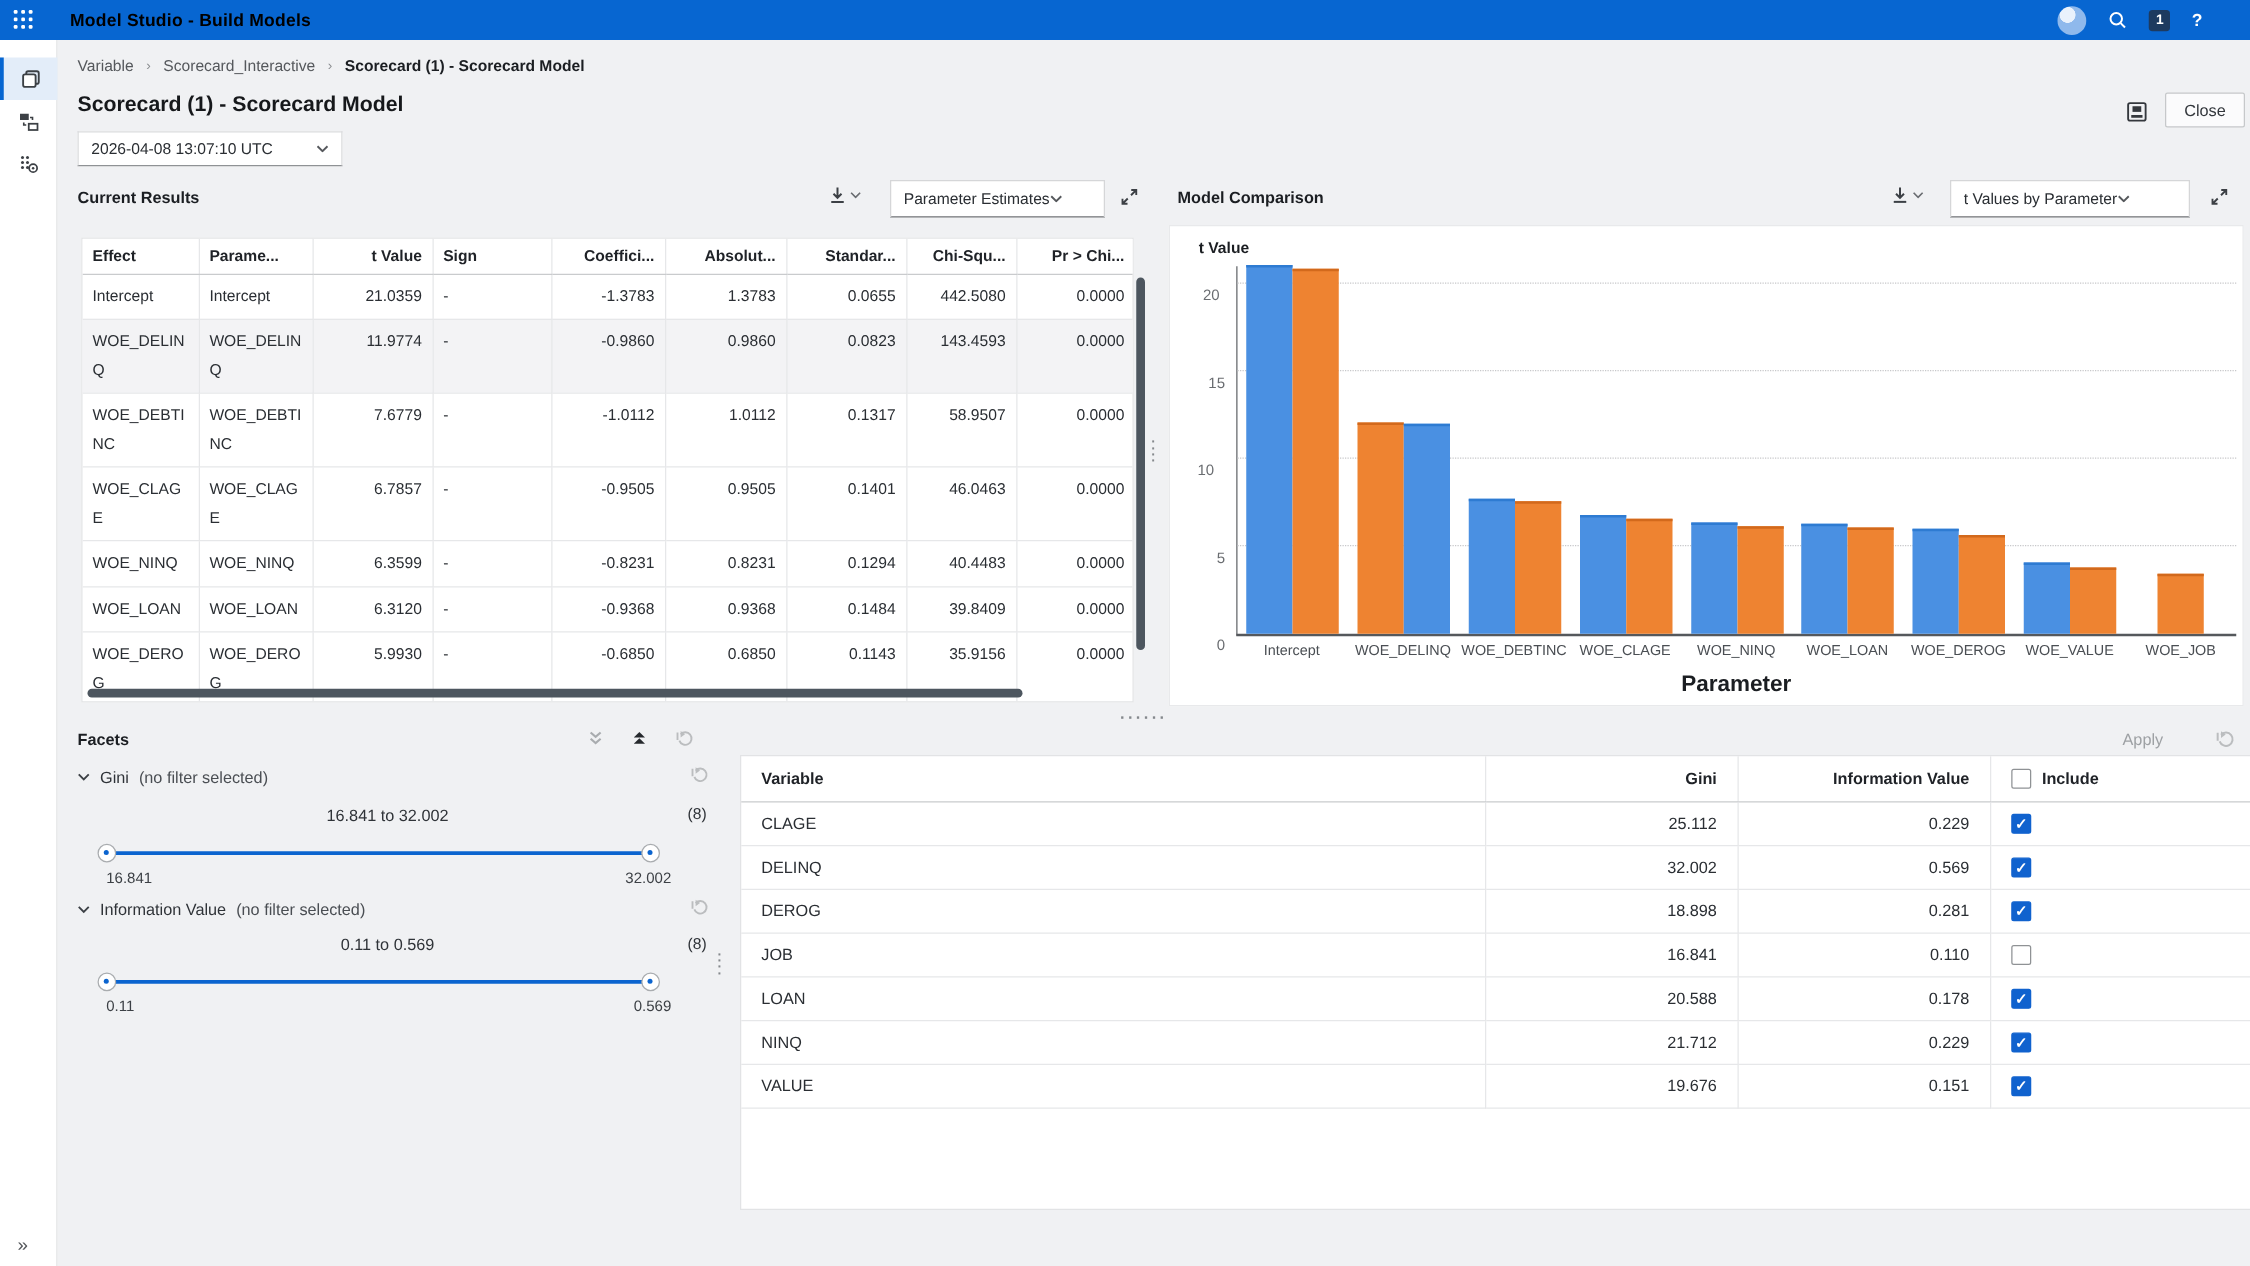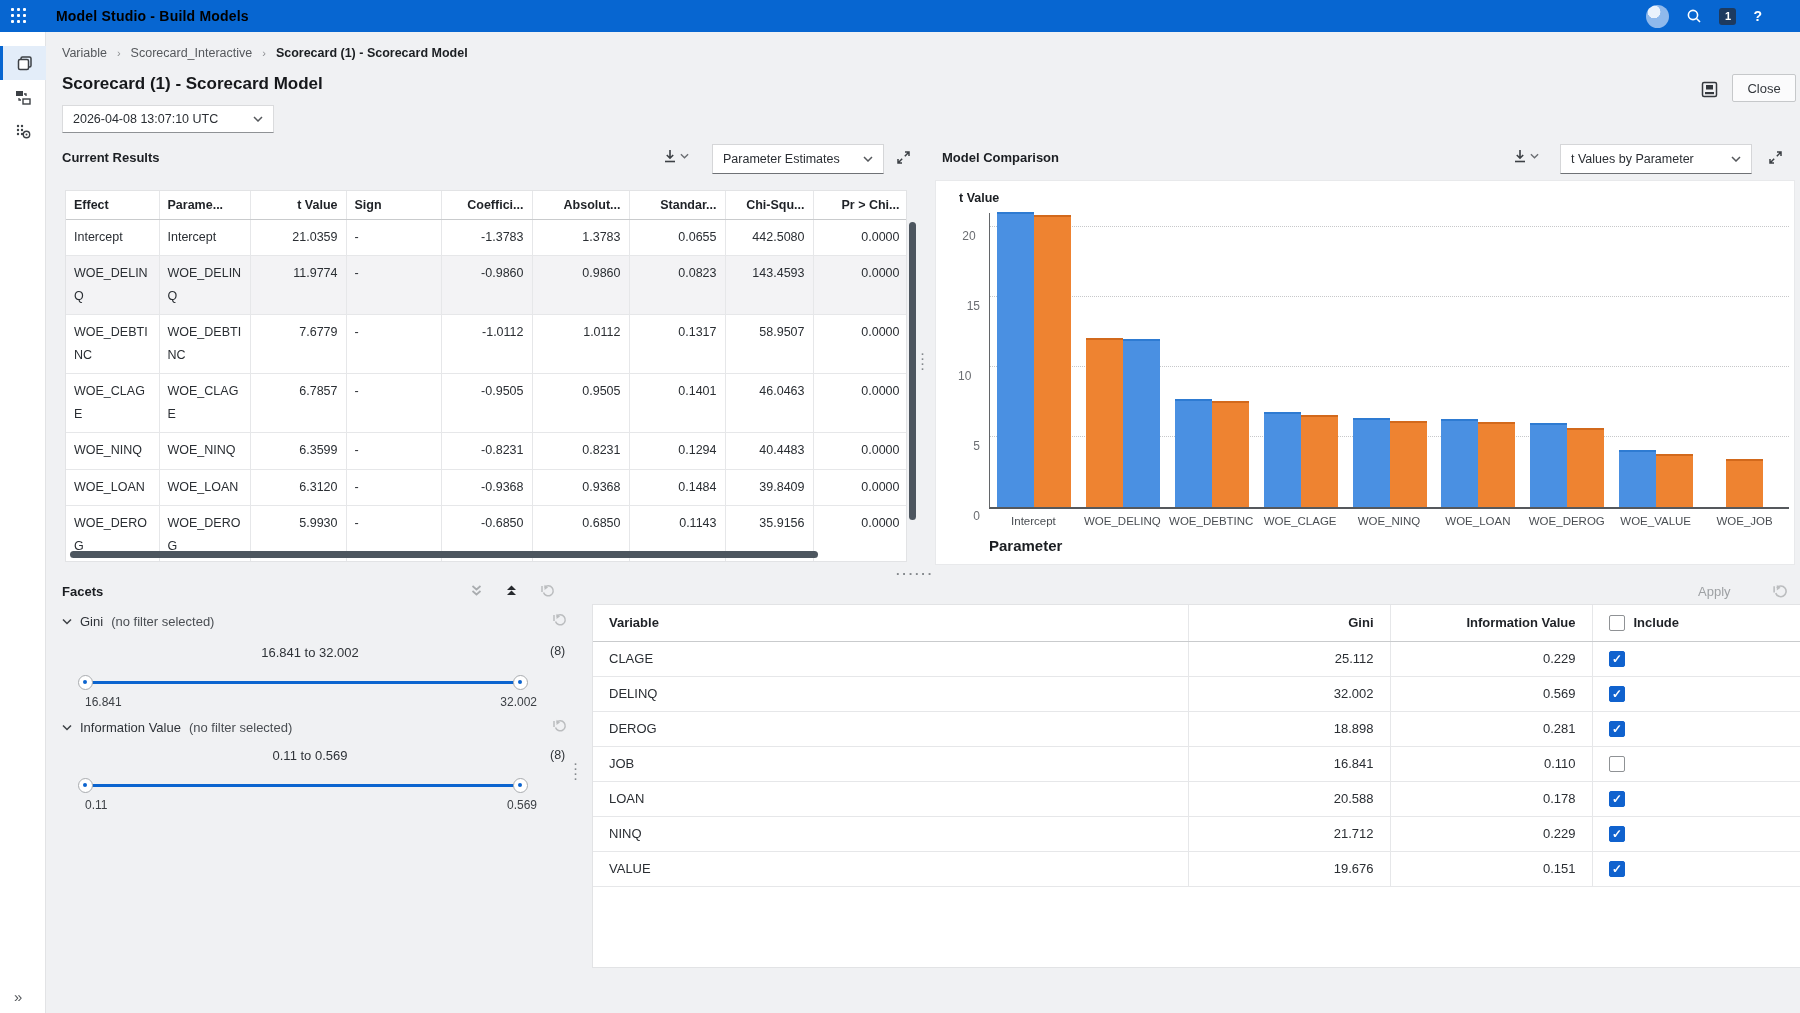--- a/index.html
+++ b/index.html
@@ -28,21 +28,21 @@
   #breadcrumb { position:absolute; left:62px; top:46px; font-size:12.5px; color:#55585C; display:flex; gap:10px; align-items:center; }
   #breadcrumb .crumb { cursor:pointer; }
   #breadcrumb .sep { color:#8A8D90; font-size:11px; }
   #breadcrumb .crumb.current { color:#1B1E22; font-weight:bold; cursor:default; }
   #page-title { position:absolute; left:62px; top:74px; font-size:17px; font-weight:bold; color:#16181B; }
   #save-icon { position:absolute; left:1700px; top:80px; cursor:pointer; color:#34383D; }
   #close-btn { position:absolute; left:1732px; top:74px; width:64px; height:28px; background:#FBFBFC; border:1px solid #C6C8CA; border-radius:2px; font-size:13px; color:#33373C; display:flex; align-items:center; justify-content:center; cursor:pointer; }
   #snapshot-select { position:absolute; left:62px; top:105px; width:212px; height:28px; background:#FFFFFF; border:1px solid #DADBDD; border-bottom:1px solid #8F9295; display:flex; align-items:center; justify-content:space-between; padding:0 10px; font-size:12.5px; color:#2A2E33; cursor:pointer; }
 
   
-  .mini-select { height:30px; background:#FFFFFF; border:1px solid #D5D6D8; border-bottom:1px solid #6F7276; display:flex; align-items:center; justify-content:space-between; padding:0 10px; font-size:12.5px; color:#2A2E33; cursor:pointer; }
+  .mini-select { height:30px; background:#FFFFFF; border:1px solid #D5D6D8; border-bottom:1px solid #6F7276; display:flex; align-items:center; padding:0 10px; font-size:12.5px; color:#2A2E33; cursor:pointer; }
   .icon-btn { cursor:pointer; color:#3C4045; display:flex; align-items:center; gap:2px; }
   .panel-title { font-size:13px; font-weight:bold; color:#1B1E22; }
 
   
   #cr-title { position:absolute; left:62px; top:150px; }
   #cr-download { position:absolute; left:662px; top:148px; }
   #cr-select { position:absolute; left:712px; top:144px; width:172px; }
   #cr-expand { position:absolute; left:896px; top:150px; }
   #results-wrap { position:absolute; left:65px; top:190px; width:842px; height:372px; overflow:hidden; background:#fff; border:1px solid #E2E3E5; }
   #results-table { border-collapse:collapse; table-layout:fixed; width:842px; font-size:12.5px; }
@@ -63,21 +63,21 @@
   #chart-surface { position:absolute; left:935px; top:180px; width:860px; height:385px; background:#FFFFFF; border:1px solid #E8E9EB; }
   #chart-ylabel { position:absolute; left:23px; top:10px; font-size:12.5px; font-weight:bold; color:#1B1E22; }
   #plot { position:absolute; left:53px; top:32px; width:800px; height:296px; border-left:1.5px solid #63666A; border-bottom:2px solid #55585C; }
   .gridline { position:absolute; left:0; width:100%; height:0; border-top:1px dotted #C7C8CA; }
   .ytick { position:absolute; right:806px; font-size:12px; color:#6A6D71; transform:translateY(7px); }
   #groups { position:absolute; left:0; bottom:0; width:100%; height:100%; display:flex; }
   .chart-group { flex:1; display:flex; align-items:flex-end; justify-content:center; }
   .bar { width:37px; }
   .cat-row { position:absolute; left:53px; top:334px; width:800px; display:flex; }
   .cat-label { flex:1; text-align:center; font-size:11.5px; color:#4A4E53; }
-  #chart-xlabel { position:absolute; left:53px; top:356px; width:800px; font-size:15px; font-weight:bold; color:#1B1E22; }
+  #chart-xlabel { position:absolute; left:53px; top:356px; width:800px; text-align:center; font-size:18px; font-weight:bold; color:#1B1E22; }
 
   
   #facets-title { position:absolute; left:62px; top:584px; }
   #facets-icons { position:absolute; left:470px; top:583px; display:flex; gap:22px; align-items:center; }
   .facet-head { position:absolute; font-size:13px; color:#2F3338; display:flex; align-items:center; gap:8px; cursor:pointer; }
   .facet-note { color:#4A4E53; }
   .facet-count { position:absolute; font-size:12.5px; color:#2F3338; }
   .facet-range { position:absolute; width:450px; text-align:center; font-size:13px; color:#2F3338; }
   .slider { position:absolute; width:450px; height:15px; }
   .slider .track { position:absolute; left:7px; right:7px; top:6px; height:3px; background:#0B64CF; border-radius:2px; cursor:pointer; }

